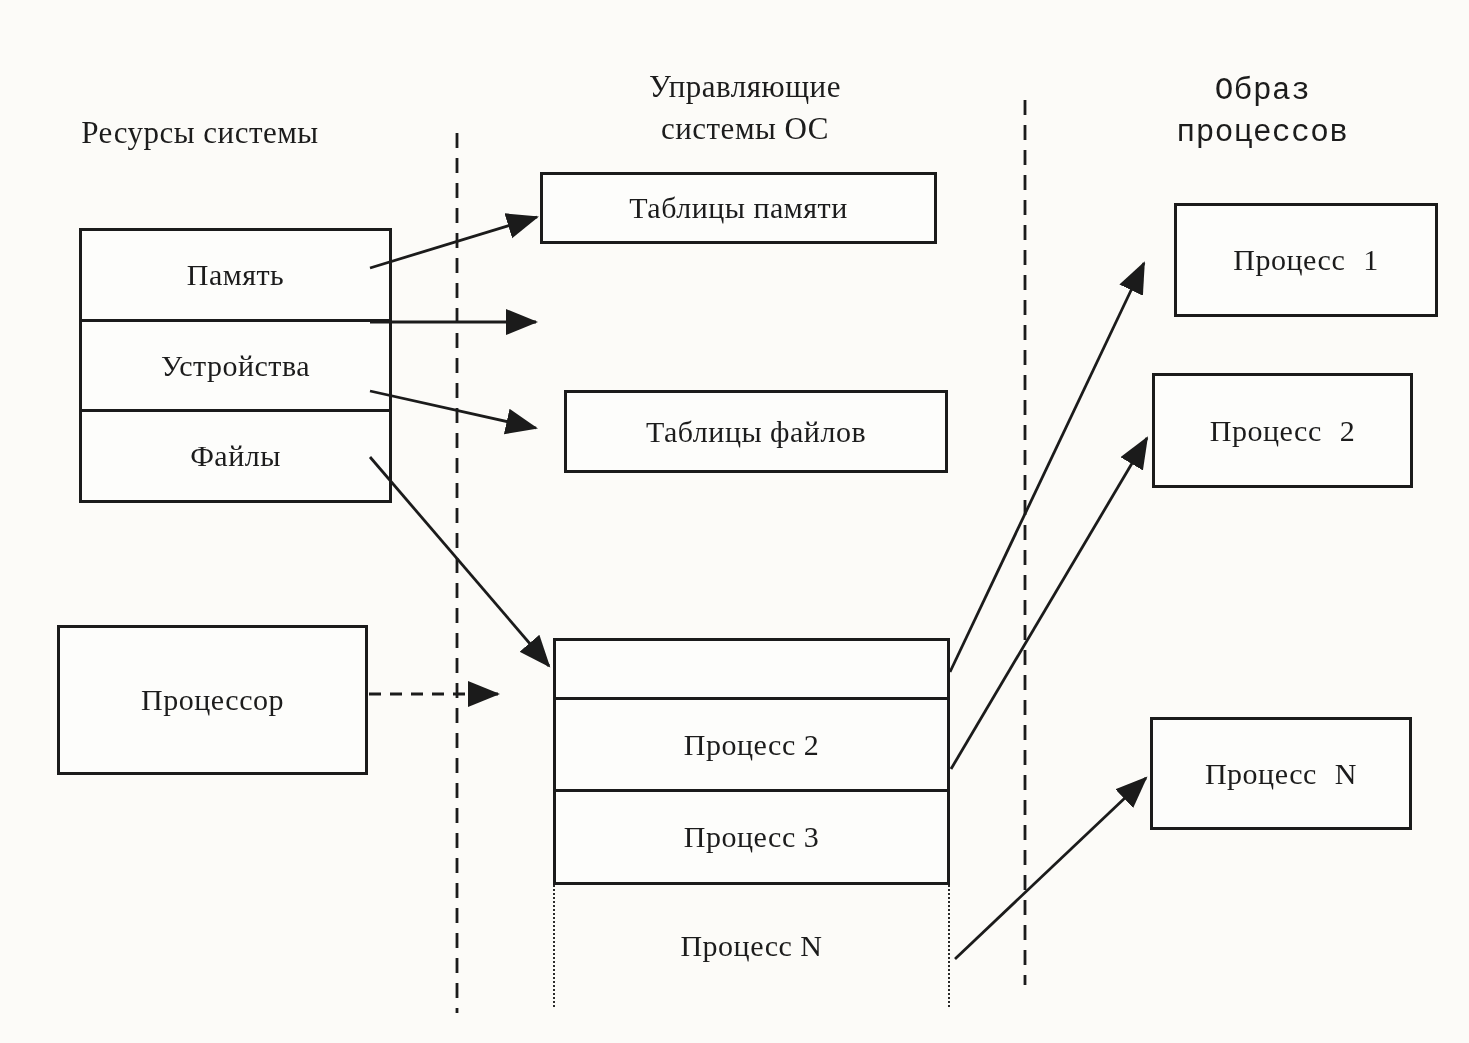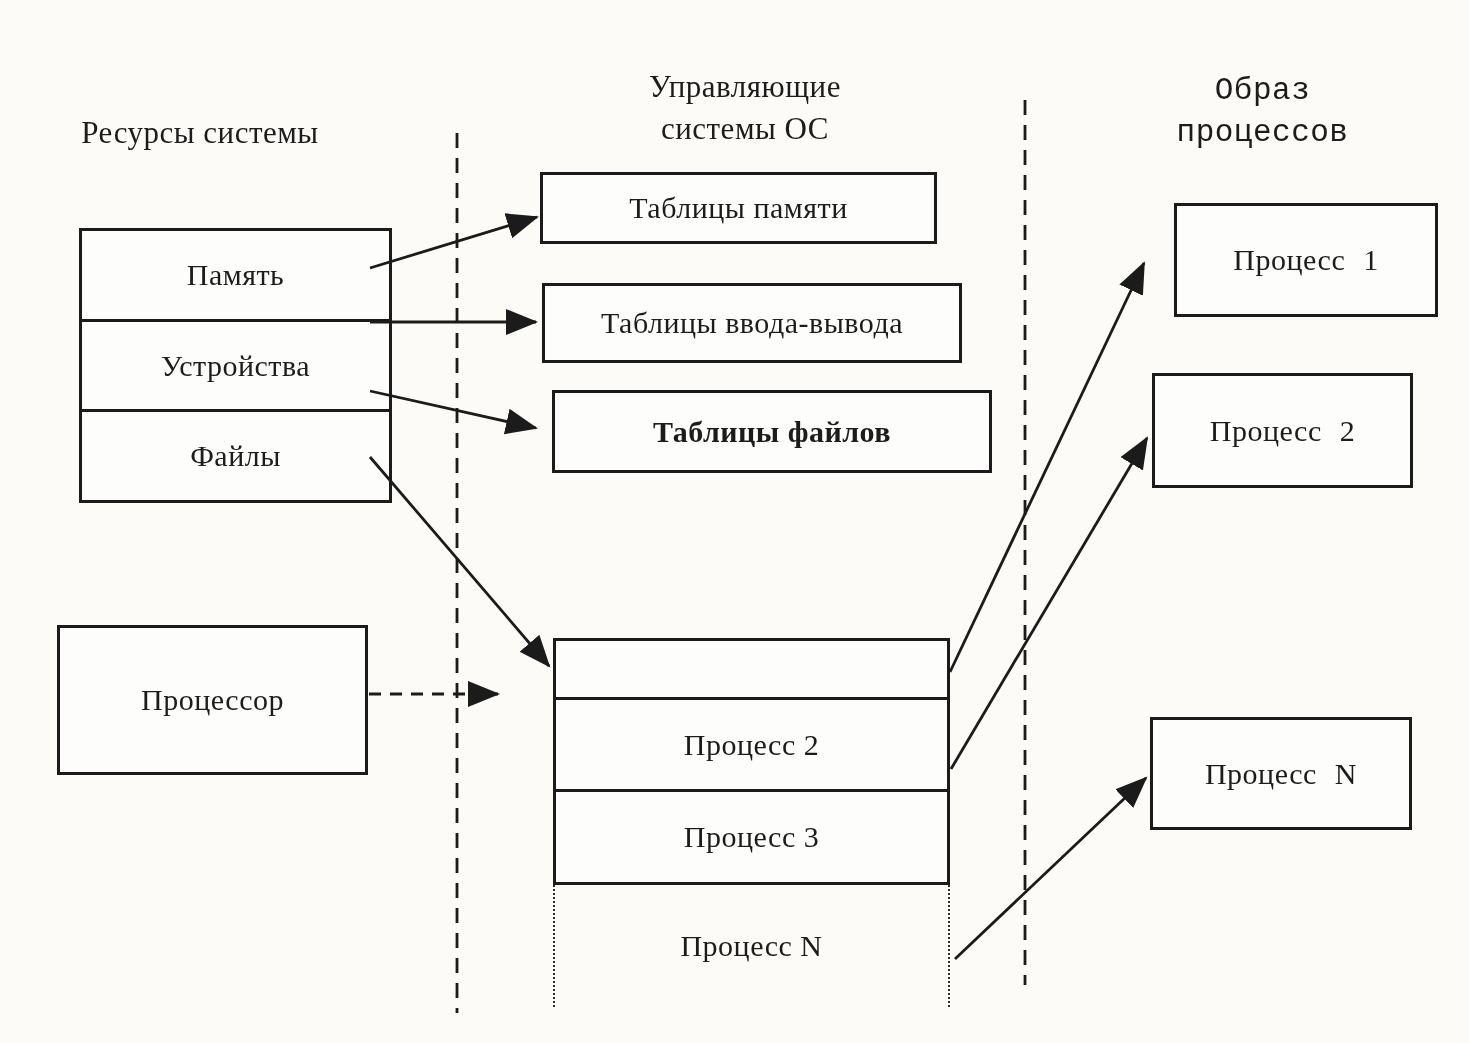--- a/index.html
+++ b/index.html
@@ -114,24 +114,21 @@
     </div>
   </div>
 
   <div class="box" style="left:57px; top:625px; width:311px; height:150px;">
     <span class="lbl">Процессор</span>
   </div>
 
   <div class="box" style="left:540px; top:172px; width:397px; height:72px;">
     <span class="lbl">Таблицы памяти</span>
   </div>
-  <div class="box" style="left:542px; top:283px; width:420px; height:80px;">
-    <span class="lbl">Таблицы ввода-вывода</span>
-  </div>
-  <div class="box" style="left:552px; top:390px; width:440px; height:83px;font-weight:bold;">
+  <div class="box" style="left:564px; top:390px; width:384px; height:83px;">
     <span class="lbl">Таблицы файлов</span>
   </div>
 
   <div class="stack" style="left:553px; top:638px; width:397px; height:247px;">
     <div class="row">
       <span class="lbl ghost"></span>
     </div>
     <div class="row">
       <span class="lbl">Процесс 2</span>
     </div>

